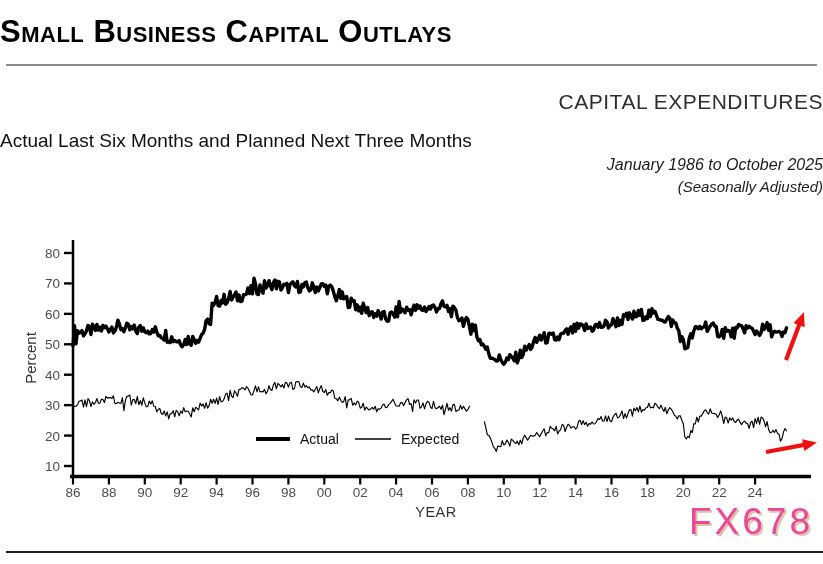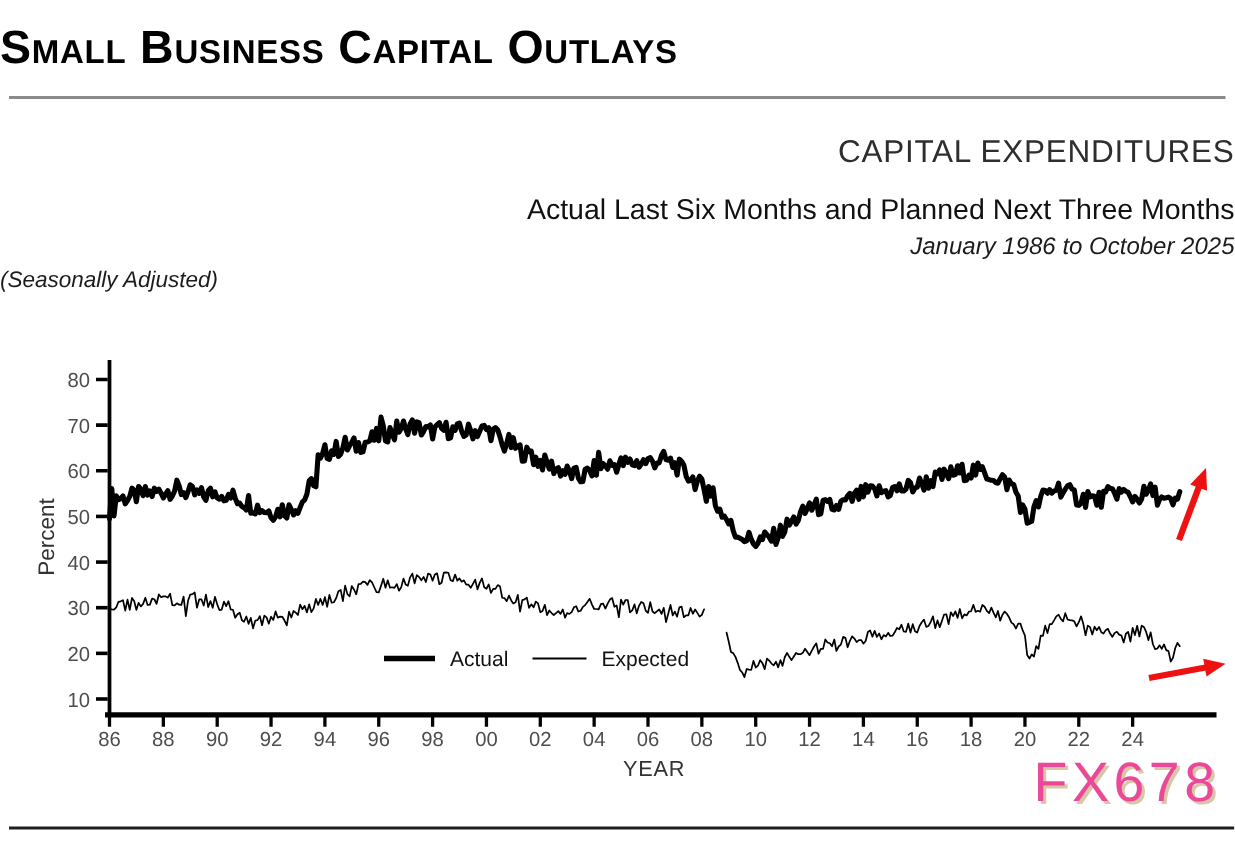--- a/index.html
+++ b/index.html
@@ -8,29 +8,29 @@
   .page-title{
     position:absolute;top:14px;left:0;width:100%;text-align:left;
     font-variant:small-caps;font-weight:bold;font-size:31px;letter-spacing:.5px;color:#000;
   }
   .rule-top{position:absolute;top:64px;left:6px;width:811px;height:2px;background:#8a8a8a;}
   .chart-title{
     position:absolute;top:90px;left:0;width:100%;text-align:right;
     font-size:21px;letter-spacing:.5px;color:#2e2e2e;font-weight:400;
   }
   .chart-subtitle{
-    position:absolute;top:130px;left:0;width:100%;text-align:right;
+    position:absolute;top:130px;left:0;width:100%;text-align:left;
     font-size:19px;color:#111;font-weight:400;
   }
   .chart-period{
     position:absolute;top:156px;left:0;width:100%;text-align:right;
     font-size:16px;font-style:italic;color:#1c1c1c;
   }
   .chart-adjust{
-    position:absolute;top:178px;left:0;width:100%;text-align:left;
+    position:absolute;top:178px;left:0;width:100%;text-align:right;
     font-size:15px;font-style:italic;color:#1c1c1c;
   }
   #chart-svg{position:absolute;top:228px;left:0;}
   .watermark{
     position:absolute;top:501px;right:10px;
     font-size:37px;letter-spacing:3px;color:#ec4899;font-weight:500;
     text-shadow:2px 2px 0 #d9c6a9;
   }
   .rule-bottom{position:absolute;top:551px;left:6px;width:817px;height:2px;background:#1f1f1f;}
 </style>

